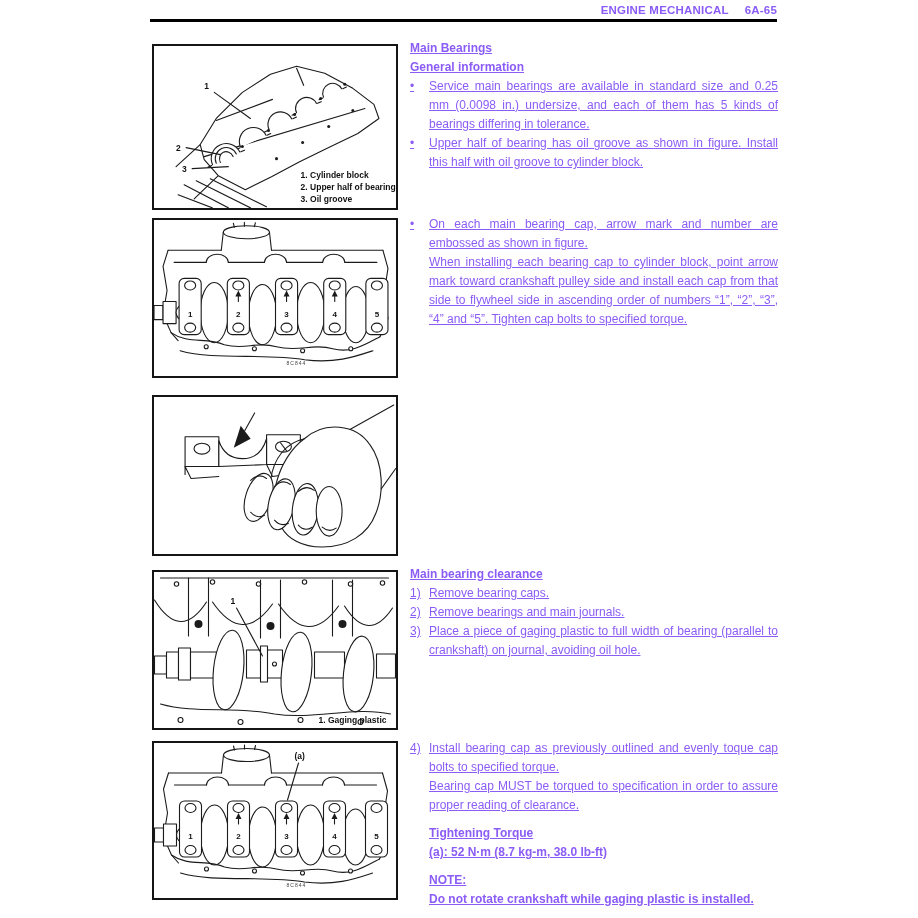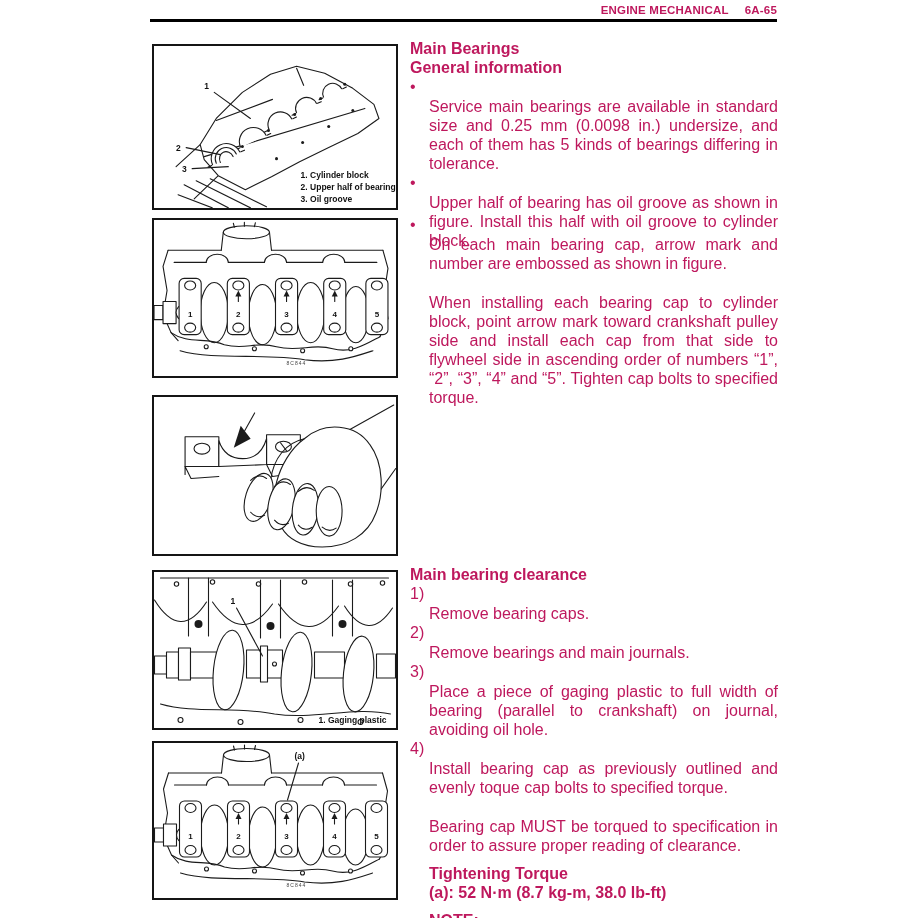--- a/index.html
+++ b/index.html
@@ -1,18 +1,18 @@
 <!DOCTYPE html>
 <html><head>
 <meta charset="utf-8">
 <style>
   * { box-sizing: border-box; }
   body { margin:0; background:#ffffff; }
   .page { position:relative; width:918px; height:918px; background:#fff;
-          font-family:"Liberation Sans", sans-serif; color:#be185d; overflow:hidden; }
+          font-family:"Liberation Sans", sans-serif; color:#8b5cf6; overflow:hidden; }
 
   
   .hdr { position:absolute; top:4px; left:150px; width:627px; text-align:right;
          font-size:11.5px; font-weight:bold; letter-spacing:.2px; }
   .hdr .pagecode { margin-left:16px; }
   .hrule { position:absolute; left:150px; top:19px; width:627px; height:3px; background:#000; }
 
   
   .fig { position:absolute; left:152px; width:246px; border:2px solid #151515; background:#fff; }
   .fig svg { display:block; width:100%; height:100%; }
@@ -23,24 +23,24 @@
   #fig5 { top:741px; height:159px; }
 
   .ln  { fill:none; stroke:#1b1b1b; stroke-width:1.1; stroke-linecap:round; stroke-linejoin:round; }
   .lnw { fill:#ffffff; stroke:#1b1b1b; stroke-width:1.1; stroke-linejoin:round; }
   .fd  { fill:#1b1b1b; stroke:none; }
   .ft  { font-size:8.5px; font-weight:600; fill:#111; }
   .fnum{ font-size:8px; font-weight:bold; fill:#111; }
   .fcode{ font-size:5px; letter-spacing:1px; fill:#444; }
 
   
-  .tblock { position:absolute; left:410px; width:368px; font-size:16px; line-height:19px; }
+  .tblock { position:absolute; left:410px; width:368px; font-size:12px; line-height:19px;text-decoration:underline; }
   .b { font-weight:bold; }
   p { margin:0; }
-  .just { text-align:justify;margin-top:20px; }
+  .just { text-align:justify; }
   .row { display:flex; }
   .mark { flex:0 0 19px; }
   .grow { flex:1 1 auto; }
   .indent { margin-left:19px; }
   .gap { height:9px; }
 </style>
 </head>
 <body>
 
 <div class="page">

